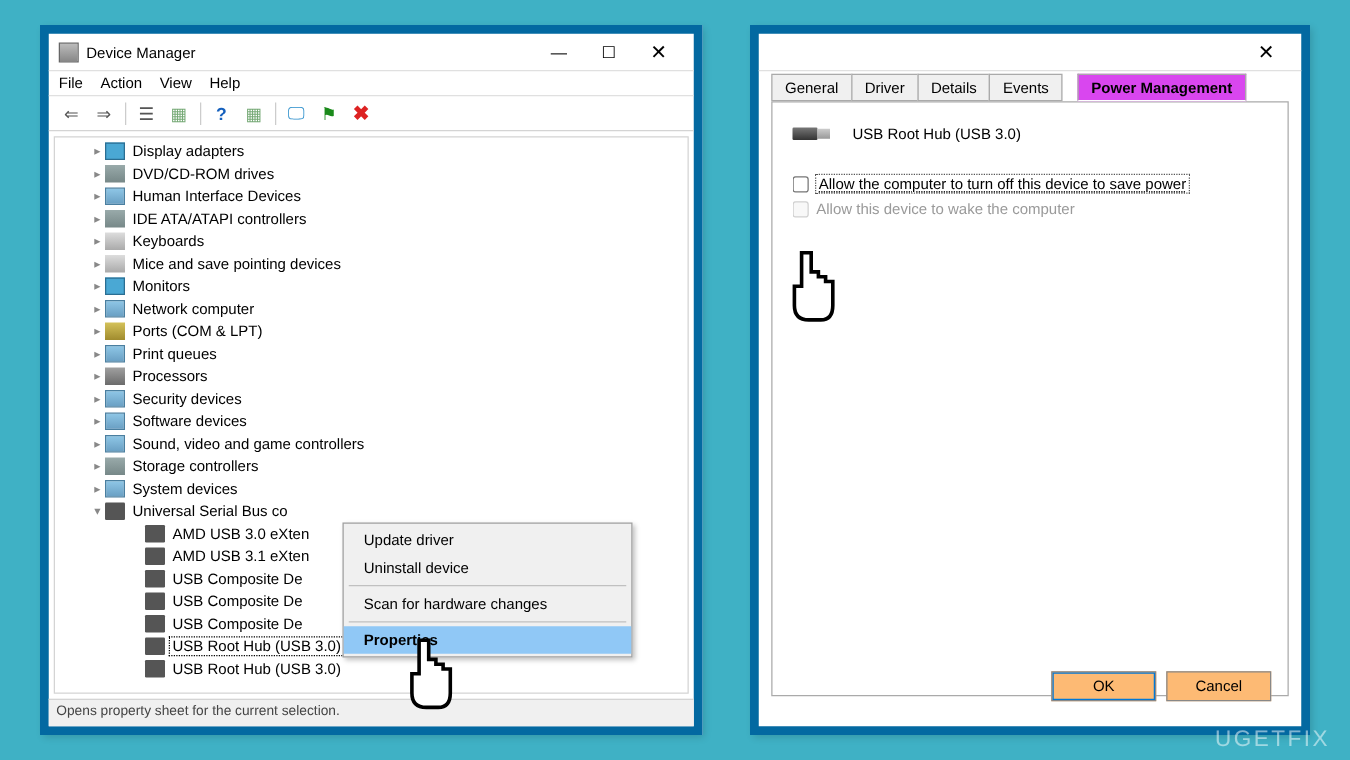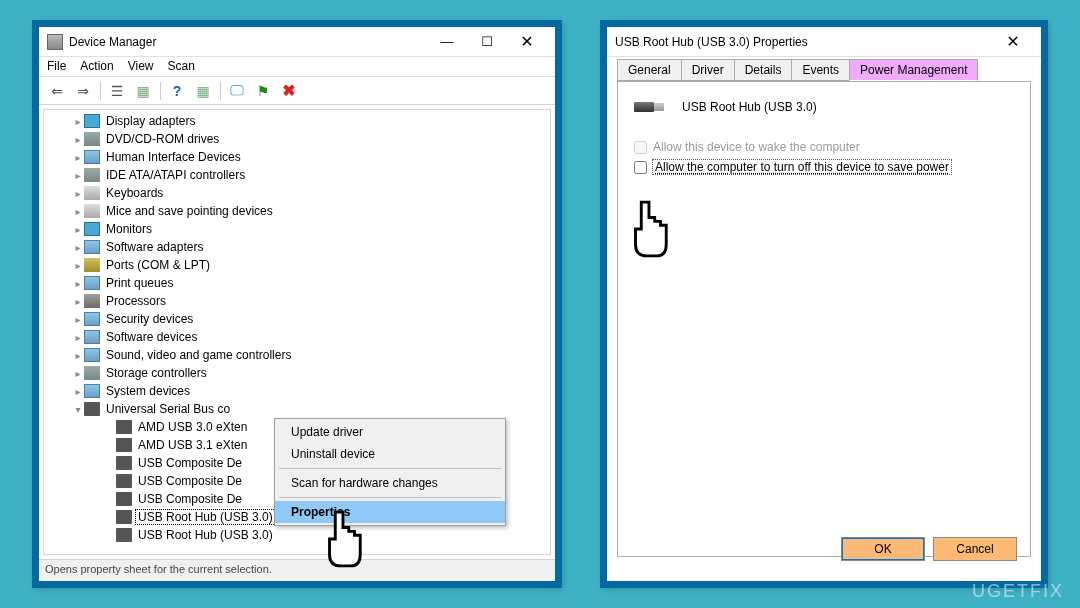--- a/index.html
+++ b/index.html
@@ -51,21 +51,21 @@
   .ctxmenu .mitem.highlight { background:#90c8f6; font-weight:bold; }
   
   
   .cursor { position:absolute; width:48px; height:60px; z-index:20; pointer-events:none; }
   .cursor svg { width:100%; height:100%; }
   
   
   .propbody { position:absolute; top:32px; left:10px; right:10px; bottom:10px; }
   .tabs { display:flex; height:22px; font-size:12px; }
   .tab { padding:3px 10px 2px 10px; border:1px solid #aaa; background:#f0f0f0; margin-right:-1px; position:relative; }
-  .tab.active { background:#f0abfc; border-bottom:1px solid #fff; z-index:2; font-weight:normal; }
+  .tab.active { background:#d946ef; border-bottom:1px solid #fff; z-index:2; font-weight:bold;margin-left:13px; }
   .tabpanel { border:1px solid #aaa; background:#fff; height:476px; padding:14px 16px 10px 16px; font-size:12px; position:relative;}
   .device-row { display:flex; align-items:center; gap:14px; margin-bottom:22px; }
   .usb-icon-lg { width:34px; height:22px; position:relative; }
   .usb-icon-lg::before{content:"";position:absolute;left:0;top:6px;width:20px;height:10px;background:linear-gradient(#777,#333);border-radius:1px;}
   .usb-icon-lg::after{content:"";position:absolute;left:20px;top:7px;width:10px;height:8px;background:linear-gradient(#ccc,#999);}
   .chk-row { display:flex; align-items:center; gap:6px; margin-bottom:6px; }
   .chk-row input { width:13px; height:13px; }
   .chk-row.disabled { color:#9a9a9a; }
   .chk-row.dotted label { text-decoration: underline dotted; text-underline-offset: 2px; outline:1px dotted #555; padding:0 2px;}
   .dlg-btns { position:absolute; right:14px; bottom:10px; display:flex; gap:8px; }
@@ -83,21 +83,21 @@
       <span>Device Manager</span>
       <span class="spacer"></span>
       <span class="winbtn">—</span>
       <span class="winbtn">☐</span>
       <span class="winbtn close">✕</span>
     </div>
     <div class="menubar">
       <span>File</span>
       <span>Action</span>
       <span>View</span>
-      <span>Scan</span>
+      <span>Help</span>
     </div>
     <div class="toolbar">
       <span class="tbtn">⇐</span>
       <span class="tbtn">⇒</span>
       <span class="tbtn sep"></span>
       <span class="tbtn">☰</span>
       <span class="tbtn" style="color:#7a7">▦</span>
       <span class="tbtn sep"></span>
       <span class="tbtn" style="color:#1560bd;font-weight:bold">?</span>
       <span class="tbtn" style="color:#7a7">▦</span>
@@ -146,21 +146,21 @@
         <div class="node">
           <span class="indent" style="width:28px"></span>
           <span class="expander">▸</span>
           <span class="nicon i-mon"></span>
           <span class="label">Monitors</span>
         </div>
         <div class="node">
           <span class="indent" style="width:28px"></span>
           <span class="expander">▸</span>
           <span class="nicon i-generic"></span>
-          <span class="label">Software adapters</span>
+          <span class="label">Network computer</span>
         </div>
         <div class="node">
           <span class="indent" style="width:28px"></span>
           <span class="expander">▸</span>
           <span class="nicon i-port"></span>
           <span class="label">Ports (COM &amp; LPT)</span>
         </div>
         <div class="node">
           <span class="indent" style="width:28px"></span>
           <span class="expander">▸</span>
@@ -267,44 +267,43 @@
   </div>
 
   <div class="cursor" style="left:318px; top:510px;">
     <svg viewBox="0 0 50 62">
         <path d="M18 2 L18 30 L12 30 L12 46 Q12 58 24 58 L34 58 Q44 58 44 46 L44 26 L38 26 L38 22 L32 22 L32 18 L26 18 L26 2 Z" fill="#fff" stroke="#000" stroke-width="3"></path>
       </svg>
   </div>
 
   <div class="window win2">
     <div class="titlebar">
-      <span>USB Root Hub (USB 3.0) Properties</span>
       <span class="spacer"></span>
       <span class="winbtn close">✕</span>
     </div>
     <div class="propbody">
       <div class="tabs">
         <div class="tab">General</div>
         <div class="tab">Driver</div>
         <div class="tab">Details</div>
         <div class="tab">Events</div>
         <div class="tab active">Power Management</div>
       </div>
       <div class="tabpanel">
         <div class="device-row">
           <span class="usb-icon-lg"></span>
           <span>USB Root Hub (USB 3.0)</span>
         </div>
+        <div class="chk-row dotted">
+          <input type="checkbox" style="">
+          <label>Allow the computer to turn off this device to save power</label>
+        </div>
         <div class="chk-row disabled">
           <input type="checkbox" disabled="" style="">
           <label>Allow this device to wake the computer</label>
-        </div>
-        <div class="chk-row dotted">
-          <input type="checkbox" style="">
-          <label>Allow the computer to turn off this device to save power</label>
         </div>
       </div>
       <div class="dlg-btns">
         <button class="default">OK</button>
         <button>Cancel</button>
       </div>
     </div>
   </div>
 
   <div class="cursor" style="left:624px; top:200px;">

